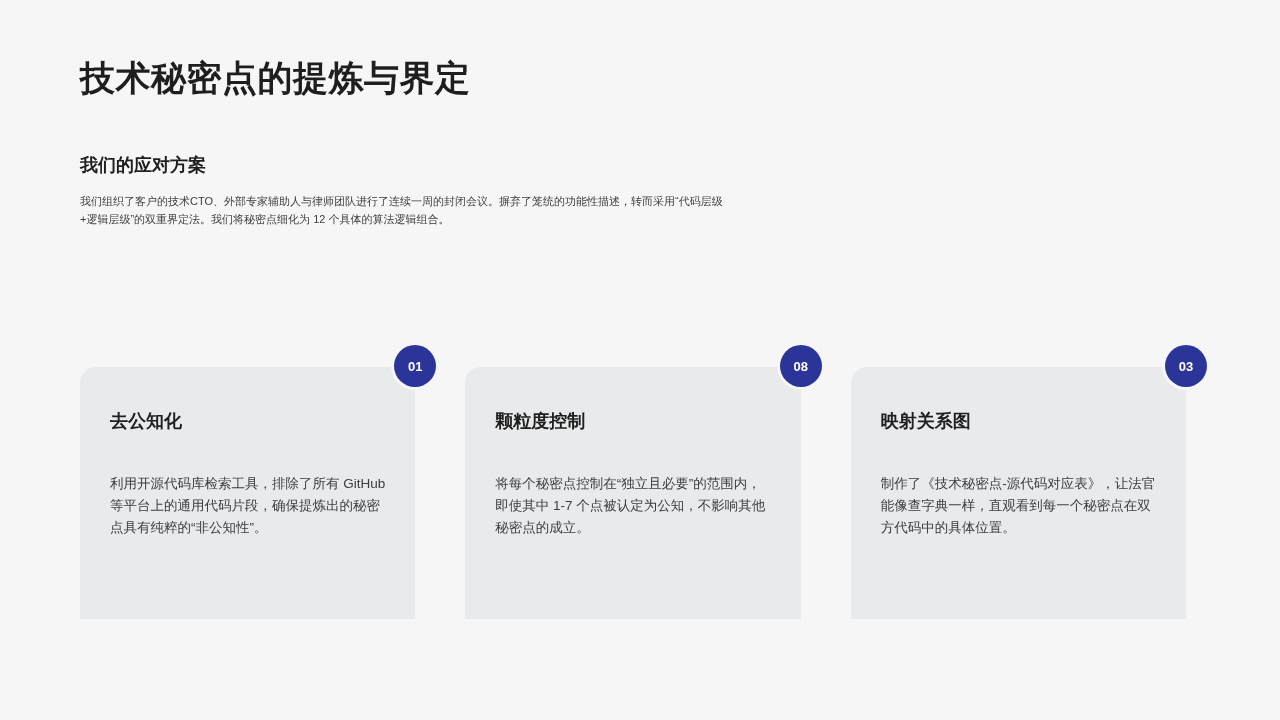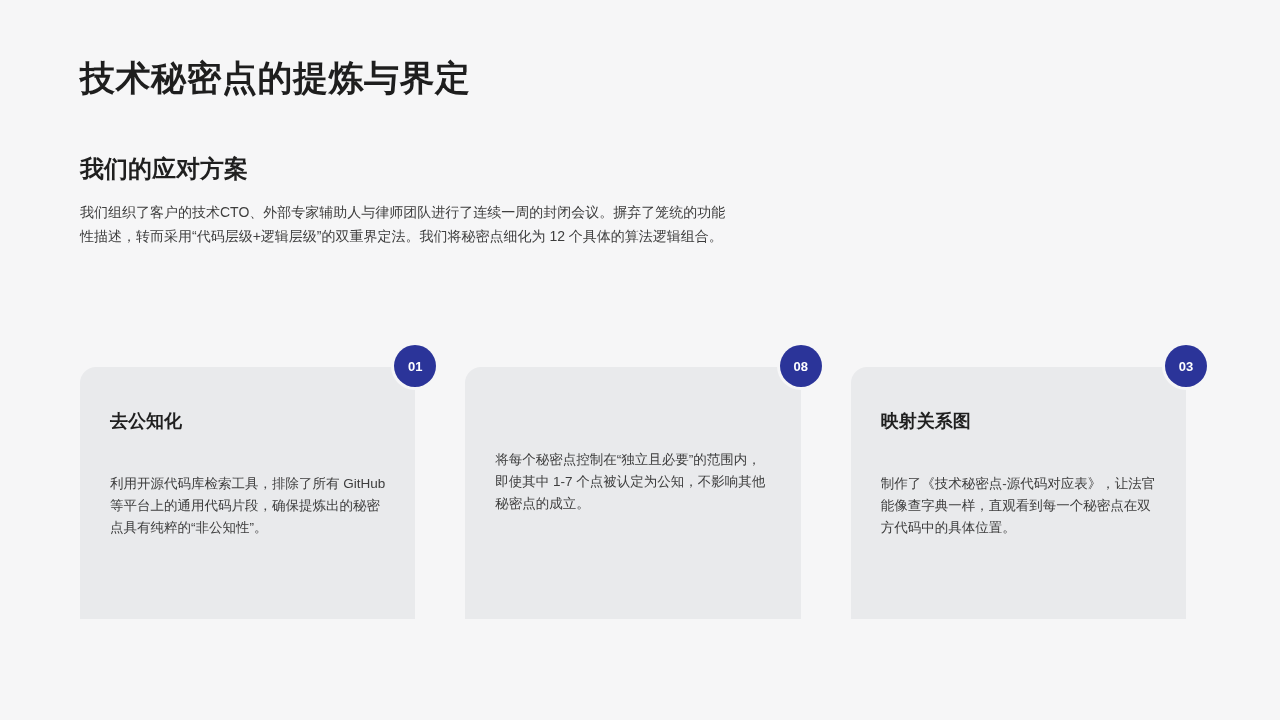--- a/index.html
+++ b/index.html
@@ -24,28 +24,28 @@
     letter-spacing: 0.5px;
     color: #1e1e1e;
   }
   .solution-block {
     position: absolute;
     left: 80px;
     top: 153px;
     width: 656px;
   }
   .solution-heading {
-    font-size: 24px;
+    font-size: 18px;
     font-weight: 800;
     color: #1f1f1f;
     margin-bottom: 15px;
   }
   .solution-desc {
-    font-size: 14px;
-    line-height: 24px;
+    font-size: 11px;
+    line-height: 18px;
     color: #3d3d3d;
   }
   .cards {
     position: absolute;
     left: 80px;
     top: 367px;
     width: 1106px;
     display: grid;
     grid-template-columns: repeat(3, 1fr);
     gap: 50px;
@@ -101,20 +101,21 @@
   <div class="cards">
 
     <div class="card">
       <div class="card-badge">01</div>
       <div class="card-title">去公知化</div>
       <p class="card-desc">利用开源代码库检索工具，排除了所有 GitHub 等平台上的通用代码片段，确保提炼出的秘密点具有纯粹的“非公知性”。</p>
     </div>
 
     <div class="card">
       <div class="card-badge">08</div>
+      <div class="card-title">颗粒度控制</div>
       <p class="card-desc">将每个秘密点控制在“独立且必要”的范围内，即使其中 1-7 个点被认定为公知，不影响其他秘密点的成立。</p>
     </div>
 
     <div class="card">
       <div class="card-badge">03</div>
       <div class="card-title">映射关系图</div>
       <p class="card-desc">制作了《技术秘密点-源代码对应表》，让法官能像查字典一样，直观看到每一个秘密点在双方代码中的具体位置。</p>
     </div>
 
   </div>

